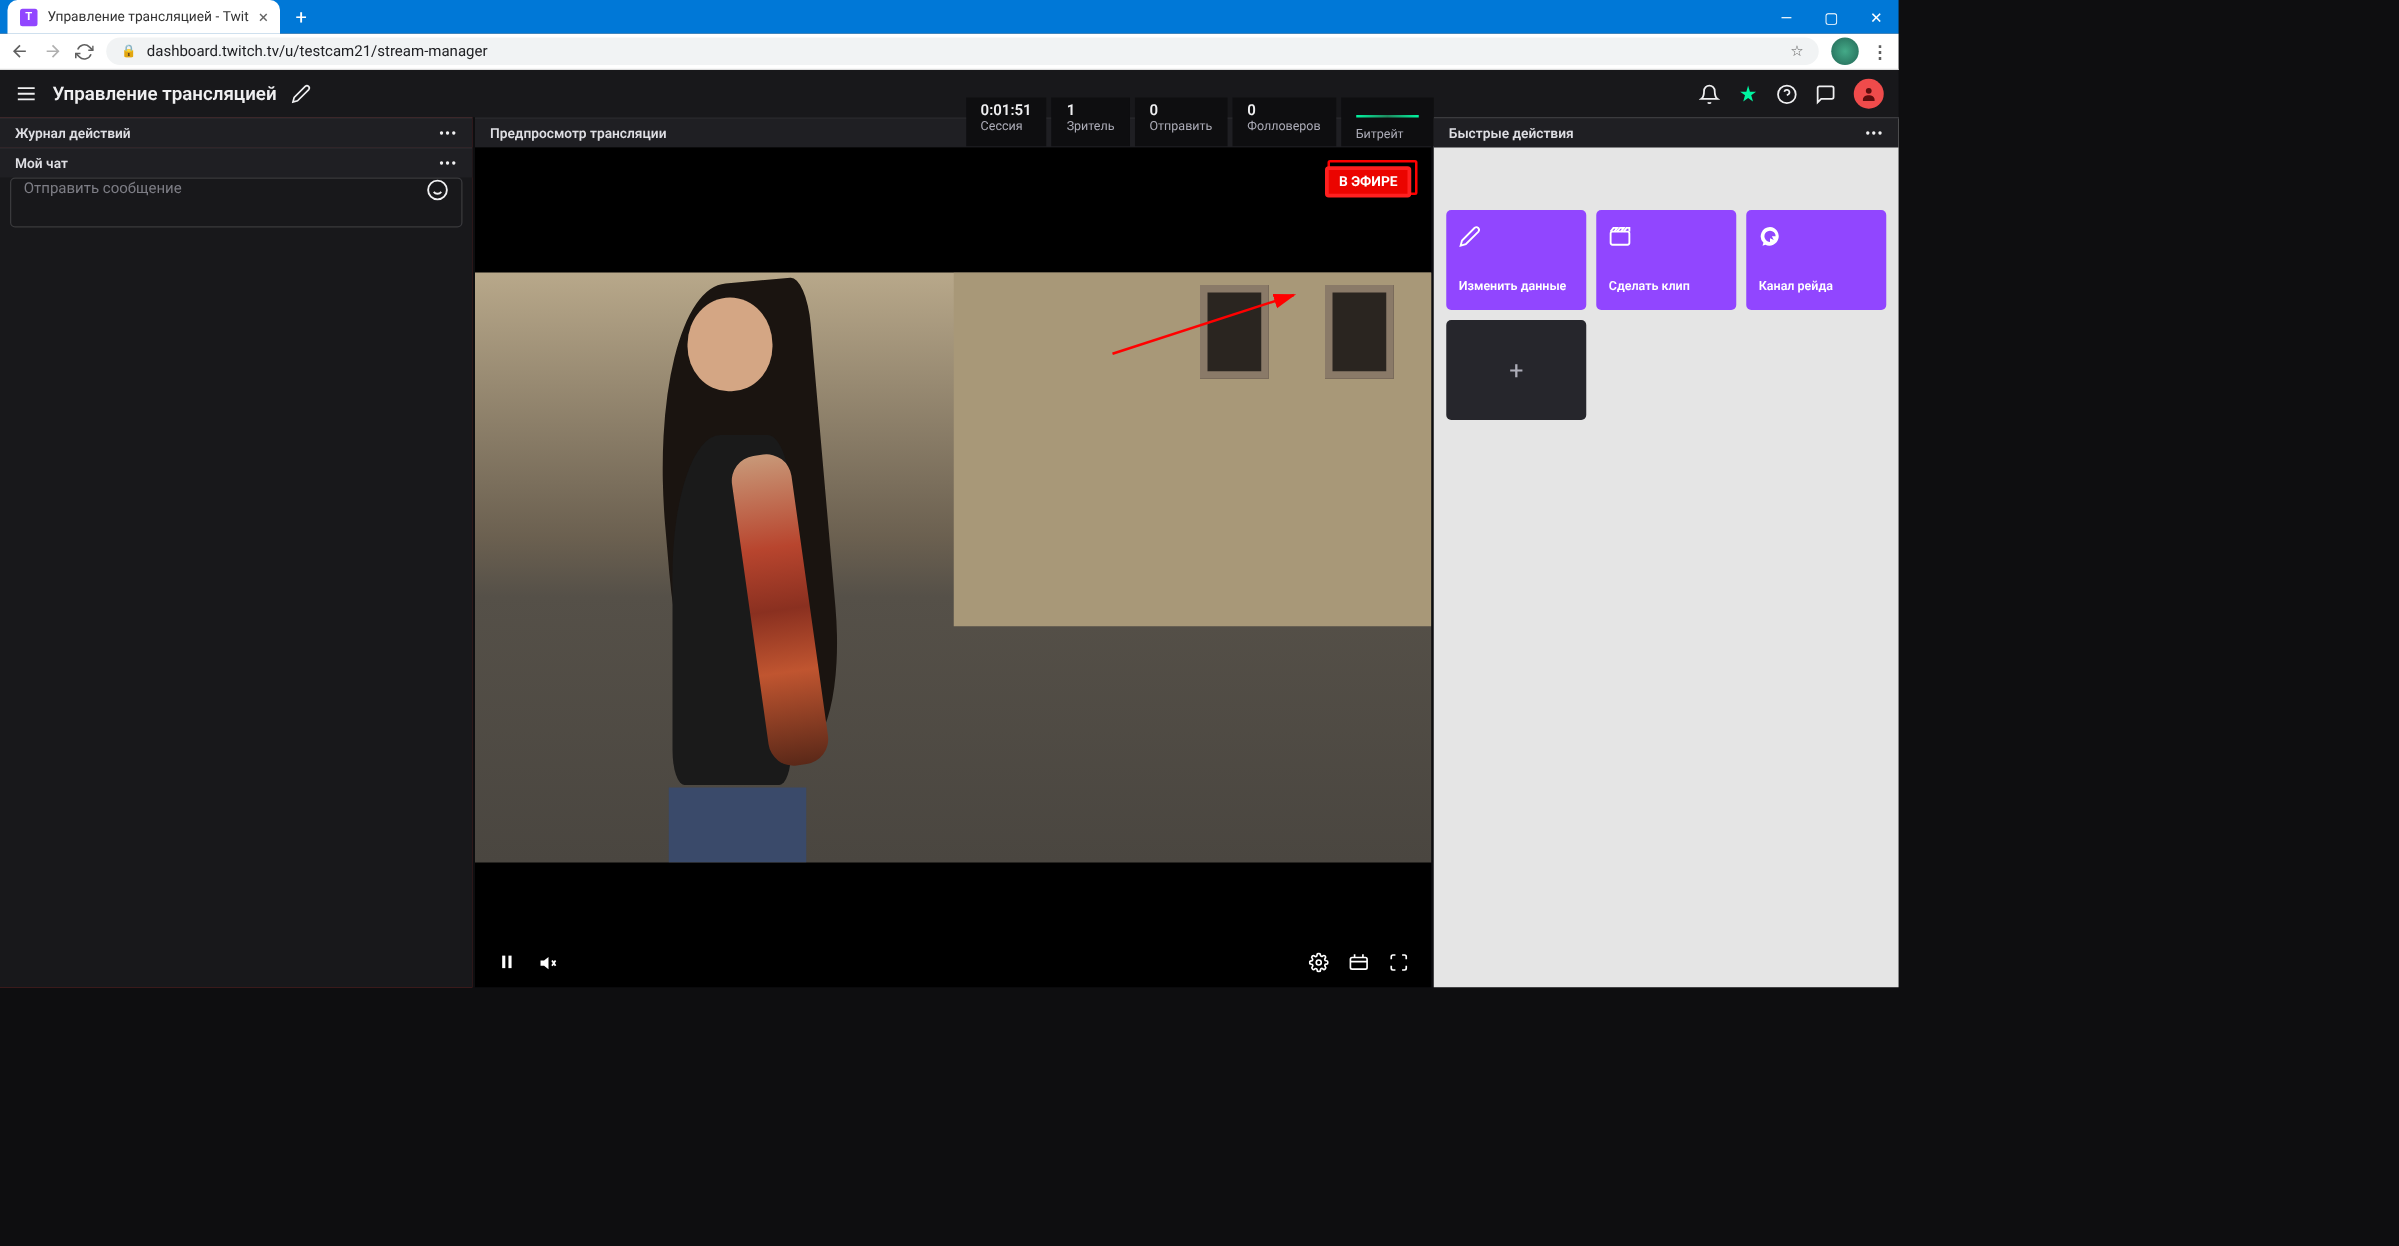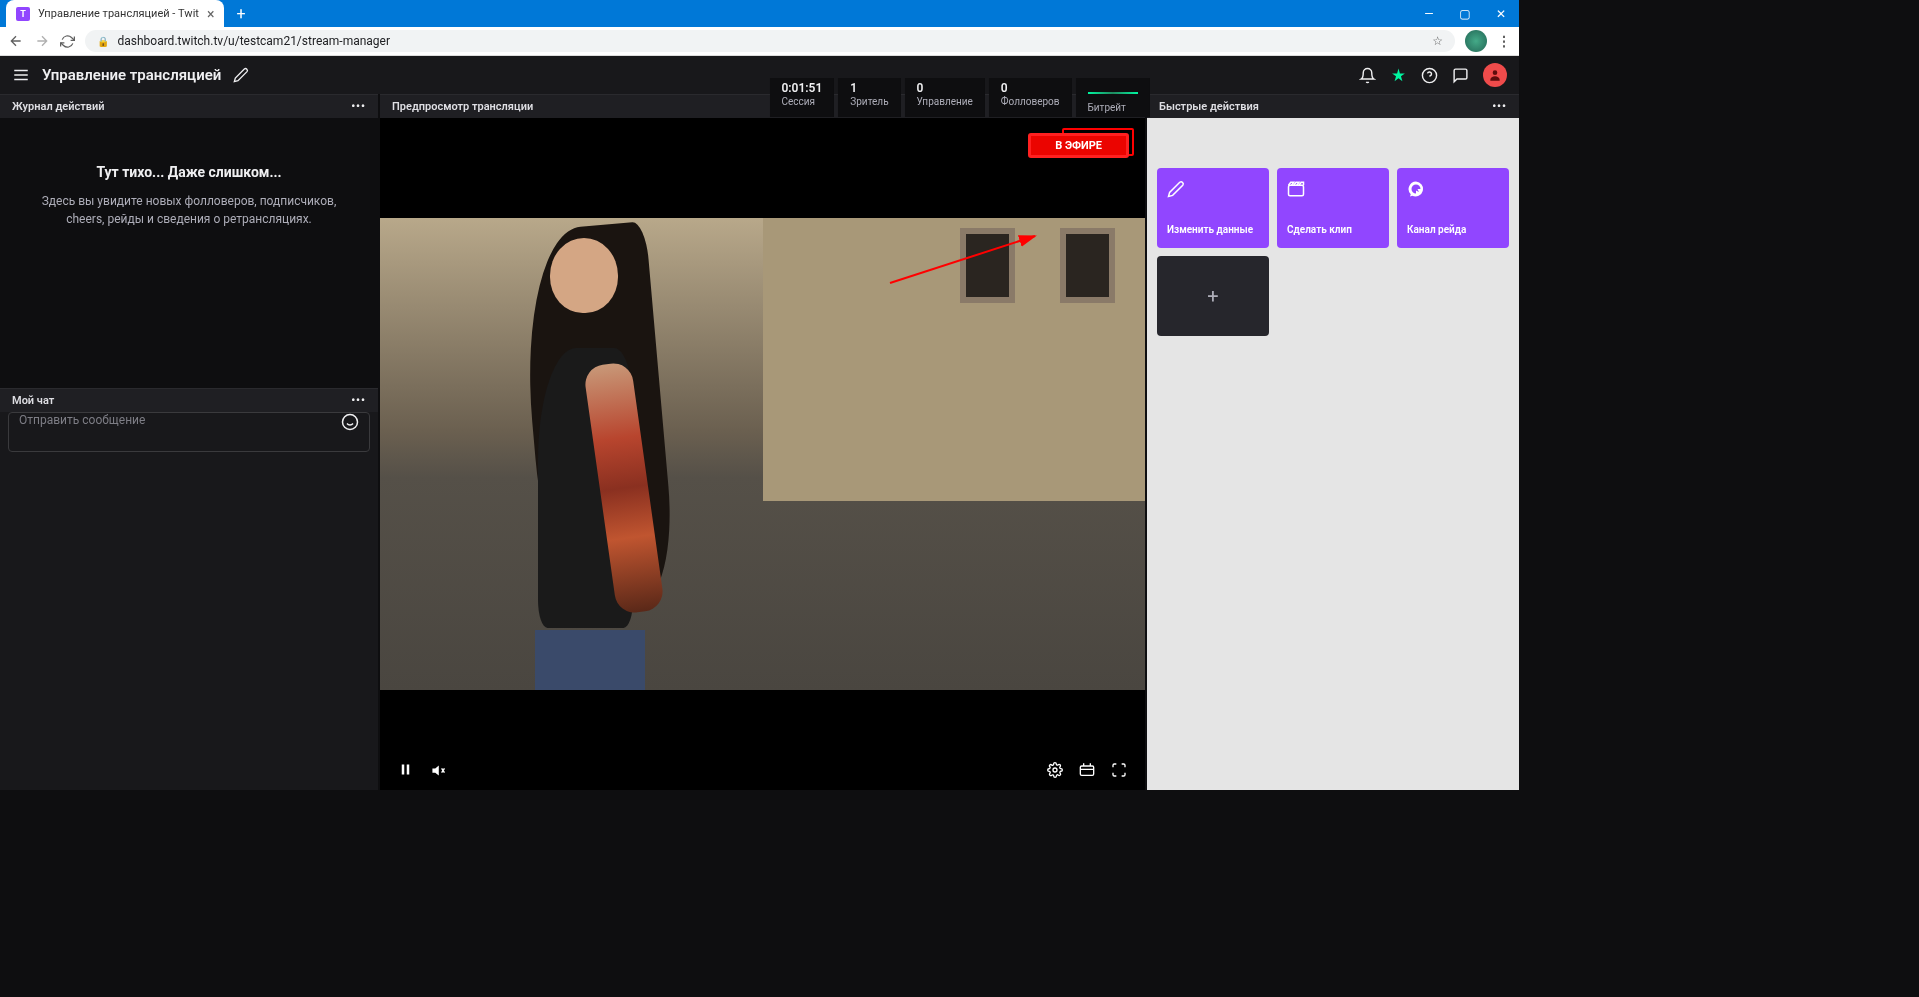--- a/index.html
+++ b/index.html
@@ -40,21 +40,21 @@
 .activity-empty { flex:0 0 270px; display:flex; flex-direction:column; align-items:center; justify-content:flex-start; padding:20px 28px 0; text-align:center; background:#0e0e10; }
 .empty-title { font-size:14px; font-weight:700; margin:26px 0 12px; }
 .empty-desc { font-size:12px; color:#adadb8; line-height:1.5; }
 .chat-panel { flex:1; display:flex; flex-direction:column; background:#18181b; }
 .chat-body { flex:1; padding:8px 12px; font-size:11px; color:#adadb8; background:#0e0e10; }
 .chat-input-row { height:40px; background:#18181b; display:flex; align-items:flex-start; padding:0 10px; gap:8px; margin:0 8px 10px; border:1px solid #3a3a3d; border-radius:4px; }
 .chat-input { flex:1; background:transparent; border:none; color:#efeff1; font-size:12px; outline:none; }
 .chat-input::placeholder { color:#7d7d85; }
 .emote-btn { cursor:pointer; color:#efeff1; }
 .preview-area { flex:1; background:#000; position:relative; display:flex; flex-direction:column; }
-.live-badge { position:absolute; top:15px; right:16px; background:#eb0400; color:#fff; font-size:11px; font-weight:700; padding:3px 24px; border-radius:3px; border:3px solid #ff2020; z-index:2; }
+.live-badge { position:absolute; top:15px; right:16px; background:#eb0400; color:#fff; font-size:11px; font-weight:700; padding:3px 8px; border-radius:3px; border:3px solid #ff2020; z-index:2; }
 .live-outline { position:absolute; top:10px; right:11px; width:72px; height:28px; border:2px solid #ff0000; border-radius:2px; z-index:1; }
 .arrow { position:absolute; top:110px; right:100px; z-index:2; }
 .stream-img { flex:1; margin:100px 0 100px; background:linear-gradient(180deg,#b8a88a 0%,#6b6050 45%,#555048 55%,#4a4640 100%); position:relative; overflow:hidden; }
 .figure { position:absolute; left:100px; top:0; bottom:0; width:230px; }
 .head { position:absolute; top:20px; left:70px; width:68px; height:75px; background:#d4a684; border-radius:50% 50% 48% 48%; }
 .hair { position:absolute; top:8px; left:52px; width:130px; height:380px; background:#1a1410; border-radius:50% 10% 30% 40%; transform:rotate(-5deg); }
 .torso { position:absolute; top:130px; left:58px; width:95px; height:280px; background:#1a1a1a; border-radius:40% 20% 10% 10%; }
 .arm { position:absolute; top:145px; left:120px; width:48px; height:250px; background:linear-gradient(180deg,#c89878 0%,#b8452e 30%,#8a3020 50%,#c05530 70%,#5a2818 100%); border-radius:20px; transform:rotate(-8deg); }
 .shorts { position:absolute; bottom:0; left:55px; width:110px; height:60px; background:#3a4a6a; }
 .building { position:absolute; top:0; right:0; width:50%; height:60%; background:#a89878; }
@@ -135,21 +135,21 @@
     <div class="stat-box">
       <span class="stat-val">0:01:51</span>
       <span class="stat-label">Сессия</span>
     </div>
     <div class="stat-box">
       <span class="stat-val">1</span>
       <span class="stat-label">Зритель</span>
     </div>
     <div class="stat-box">
       <span class="stat-val">0</span>
-      <span class="stat-label">Управление</span>
+      <span class="stat-label">Отправить</span>
     </div>
     <div class="stat-box">
       <span class="stat-val">0</span>
       <span class="stat-label">Фолловеров</span>
     </div>
     <div class="stat-box">
       <div class="bitrate-chart">
           <div class="bitrate-line"></div>
         </div>
       <span class="stat-label">Битрейт</span>
@@ -184,24 +184,20 @@
       </div>
   </div>
 </div>
 
 <div class="layout">
 
   <div class="col-left">
     <div class="panel-head">
       <span>Журнал действий</span>
       <span class="panel-menu">•••</span>
-    </div>
-    <div class="activity-empty">
-      <div class="empty-title">Тут тихо... Даже слишком...</div>
-      <div class="empty-desc">Здесь вы увидите новых фолловеров, подписчиков, cheers, рейды и сведения о ретрансляциях.</div>
     </div>
     <div class="chat-panel">
       <div class="panel-head">
         <span>Мой чат</span>
         <span class="panel-menu">•••</span>
       </div>
       <div class="chat-input-row">
         <input class="chat-input" placeholder="Отправить сообщение" style="">
         <span class="emote-btn">
             <svg width="18" height="18" viewBox="0 0 24 24" fill="none" stroke="currentColor" stroke-width="2">

